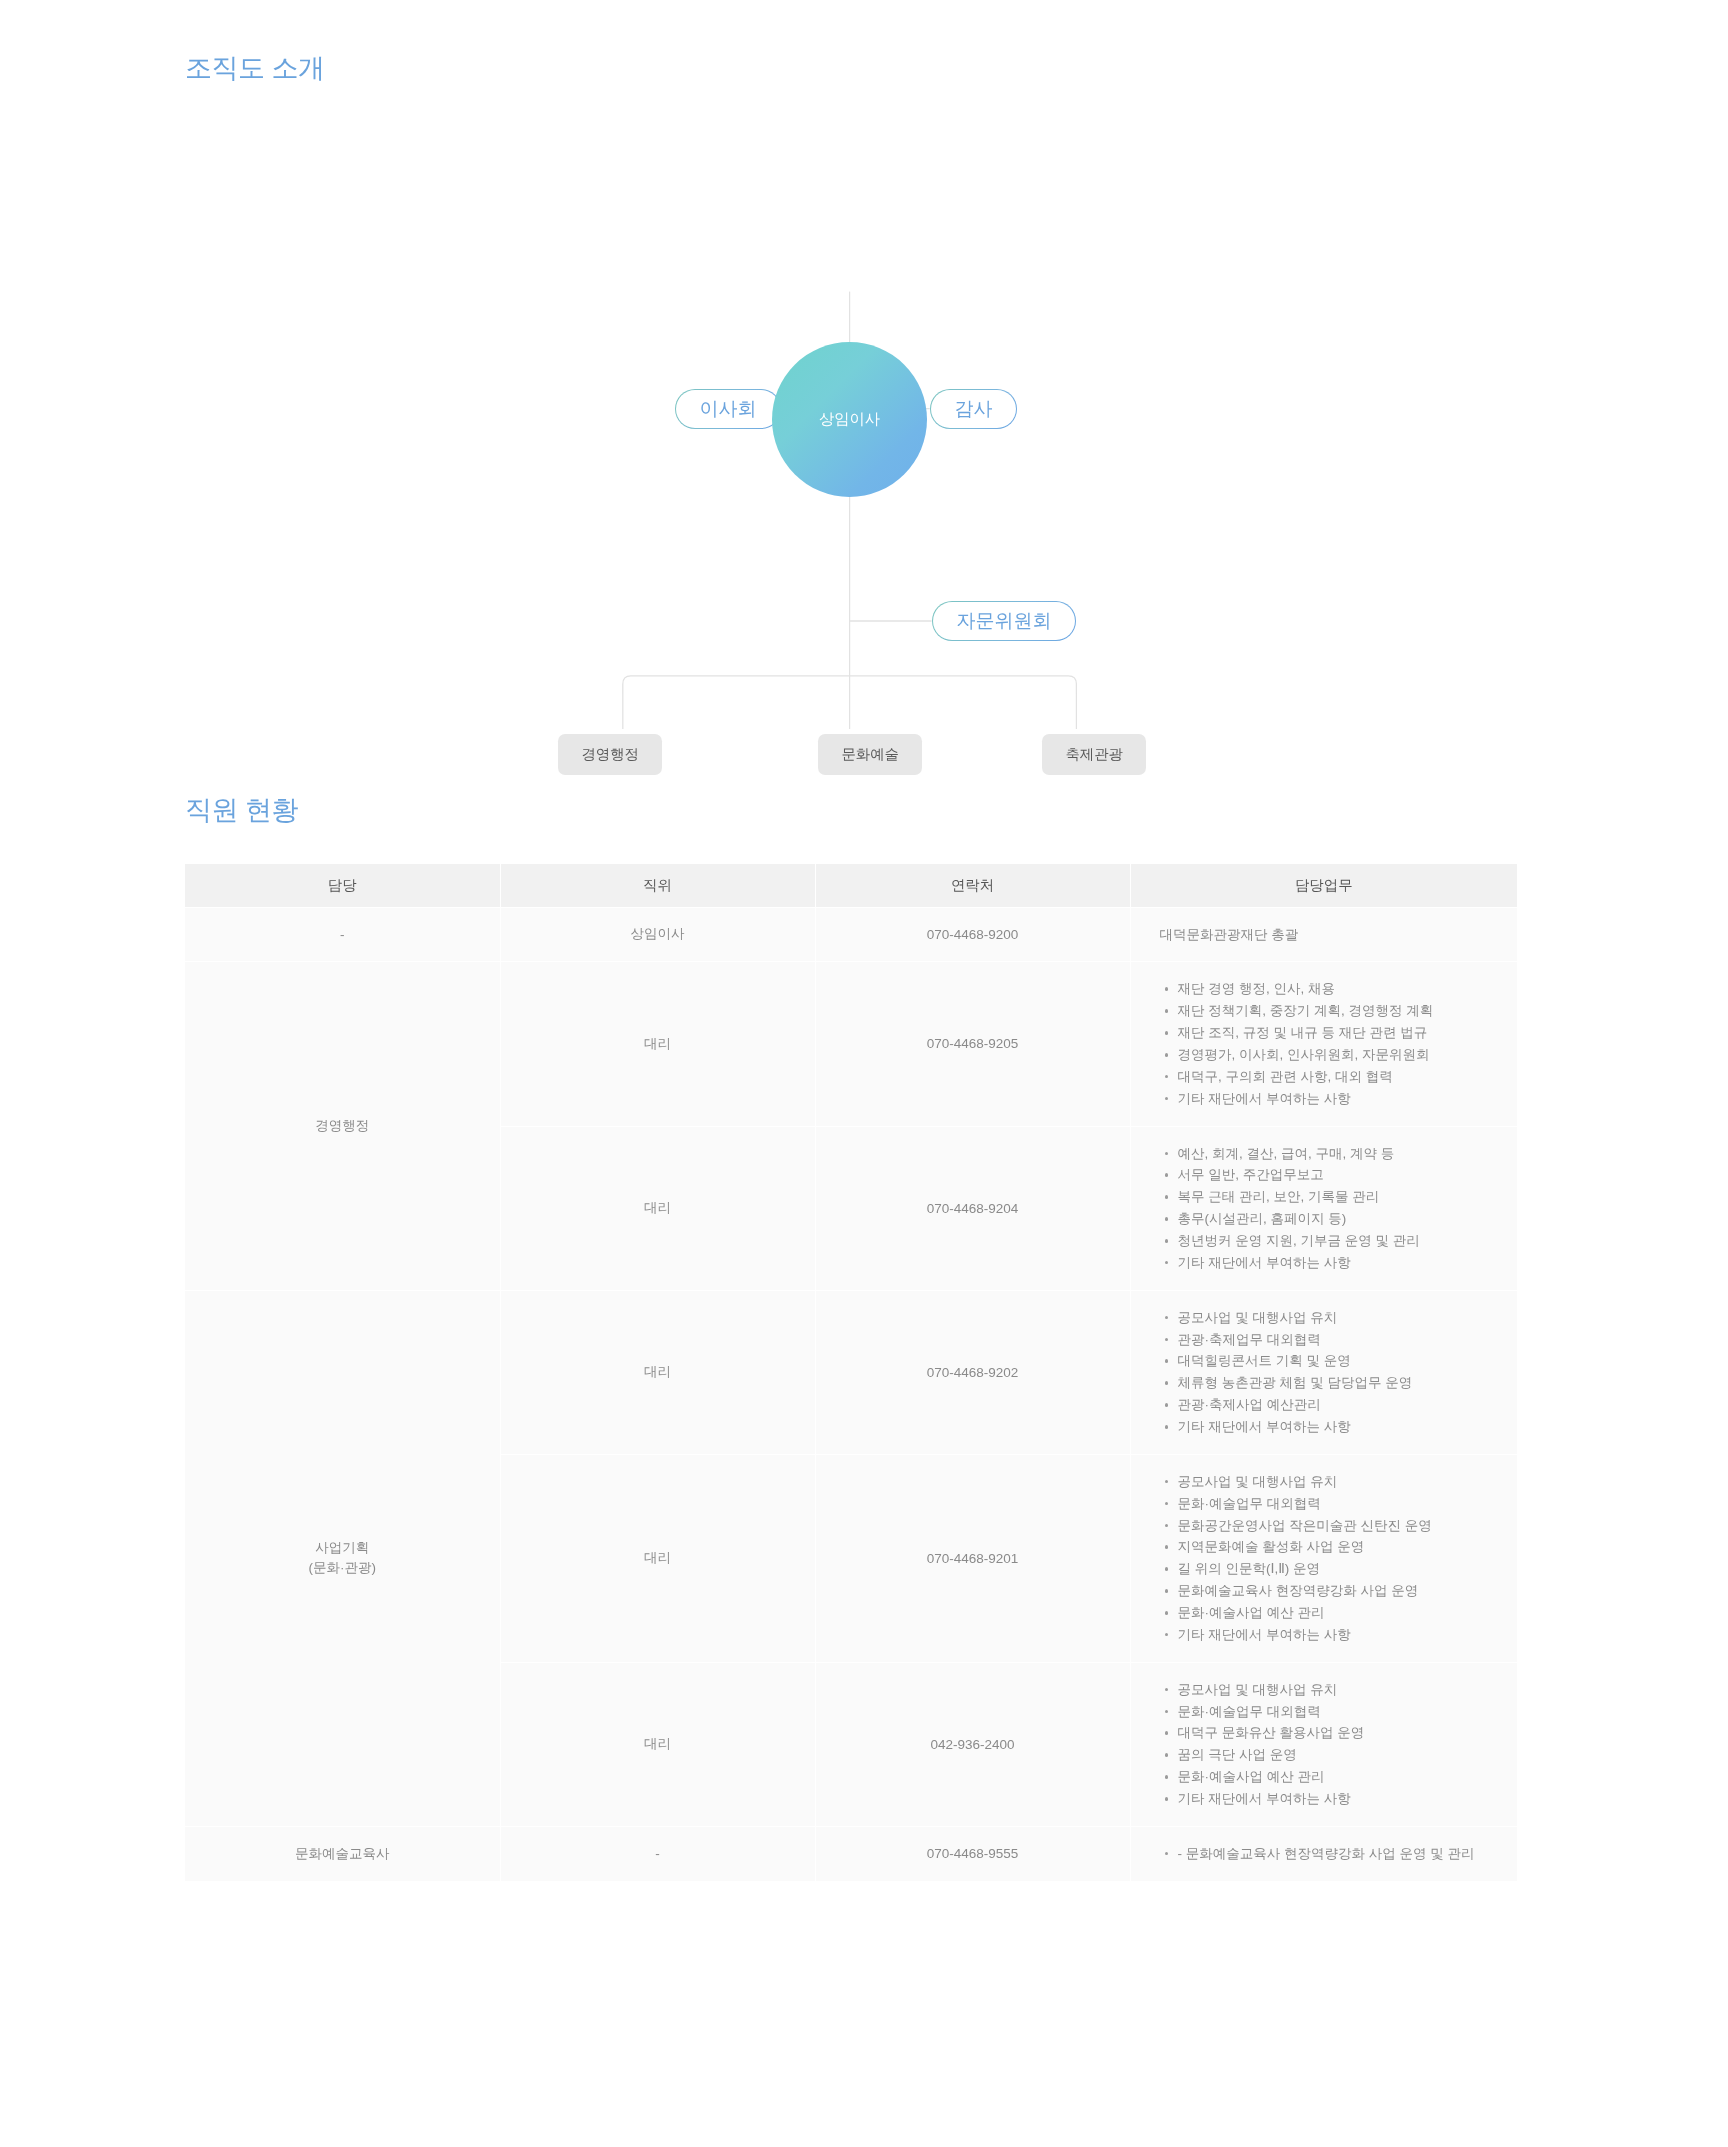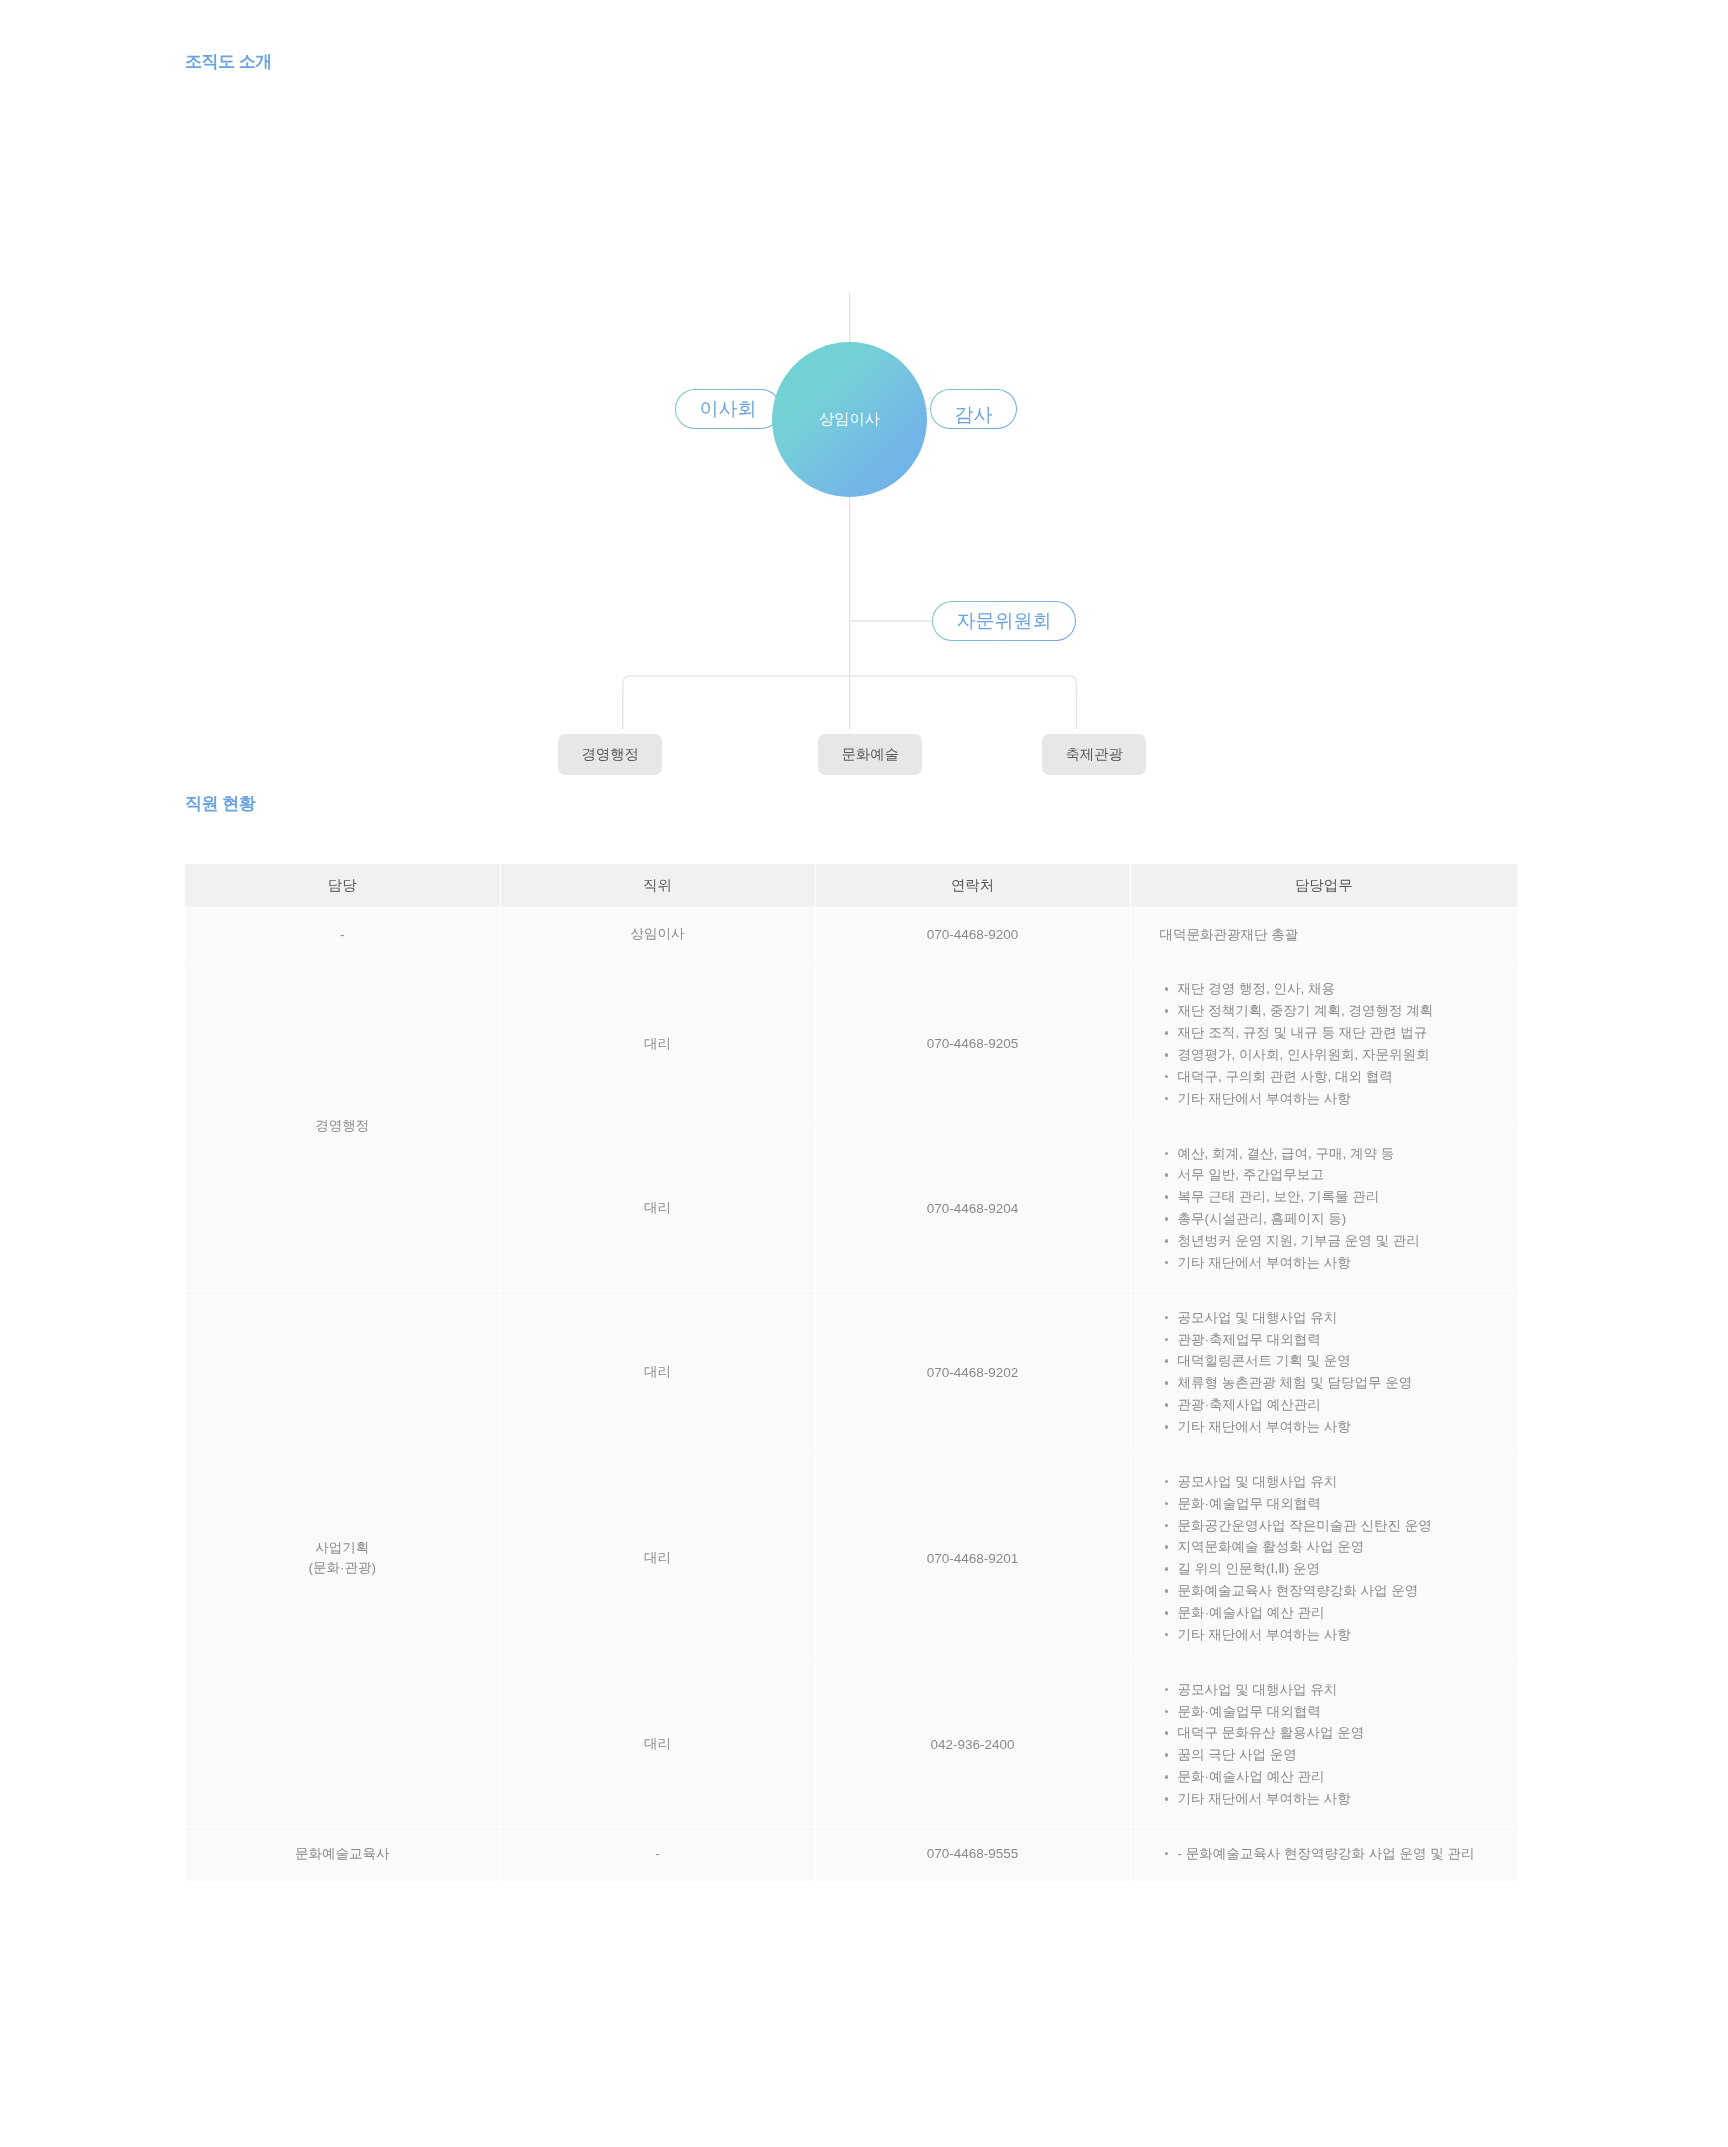--- a/index.html
+++ b/index.html
@@ -8,22 +8,22 @@
     background: #ffffff;
     font-family: "Liberation Sans", "DejaVu Sans", sans-serif;
   }
   body { width: 1728px; min-height: 2148px; position: relative; }
 
   .page { width: 1728px; padding: 0; }
 
   
   .section-title {
     color: #6aa3dd;
-    font-size: 17px;
-    font-weight: 700;
+    font-size: 27px;
+    font-weight: 400;
     letter-spacing: -0.5px;
   }
   #org-title { position: absolute; left: 185px; top: 50px; }
   #staff-title { position: absolute; left: 185px; top: 792px; }
 
   
   .orgchart {
     position: absolute;
     left: 0; top: 99px;
     width: 1728px; height: 630px;
@@ -53,21 +53,21 @@
     height: 40px; padding: 0 23.4px; border-radius: 20px;
     background: #ffffff;
     border: 1.3px solid transparent;
     background:
       linear-gradient(#fff,#fff) padding-box,
       linear-gradient(120deg, #7bc6bf 0%, #7bb6dd 60%, #6aa5e3 100%) border-box;
   }
   .pill .lbl { color: #6aa3dd; font-size: 19px; font-weight: 500; white-space: nowrap; }
 
   #node-board    { left: 675px; top: 290px; }
-  #node-audit    { left: 930px; top: 290px; align-items: flex-end; }
+  #node-audit    { left: 930px; top: 290px; }
   #node-advisory { left: 932px; top: 502px; }
 
   .gray-box {
     height: 41px; padding: 0 23.4px; border-radius: 7.2px;
     background: #e7e7e7;
   }
   .gray-box .lbl { color: #595959; font-size: 14.4px; white-space: nowrap; }
 
   #dept-0 { left: 558px; top: 635px; }
   #dept-1 { left: 818px; top: 635px; }

